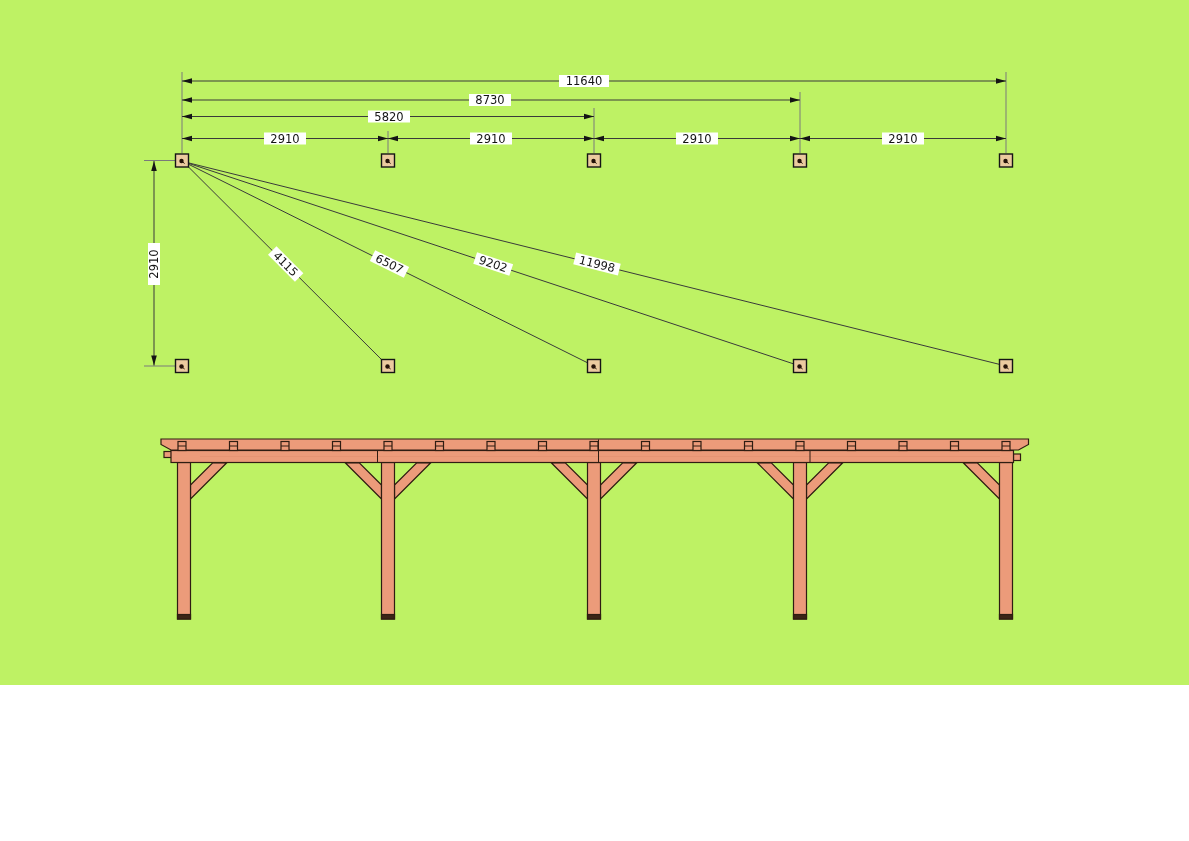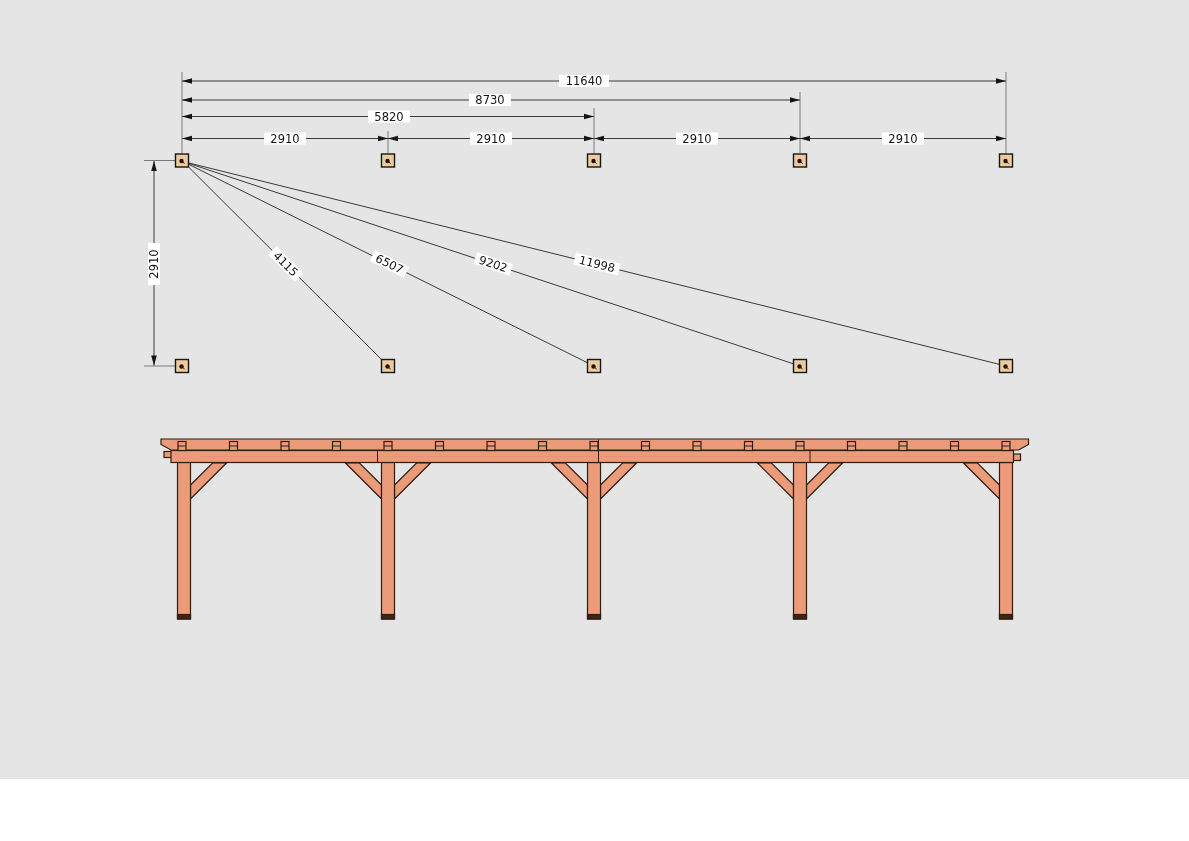--- a/index.html
+++ b/index.html
@@ -1,16 +1,16 @@
 <!DOCTYPE html>
 <html><head>
 <meta charset="utf-8">
 <style>
   html,body{margin:0;padding:0;background:#ffffff;}
-  .canvas{position:relative;width:1189px;height:779px;background:#e5e5e5;overflow:hidden;
+  .canvas{position:relative;width:1189px;height:685px;background:#bef264;overflow:hidden;
           font-family:"DejaVu Sans", sans-serif;}
   svg text{font-family:"DejaVu Sans", sans-serif;font-size:11.5px;fill:#141414;}
 </style>
 </head>
 <body>
 
 <div class="canvas">
 <svg width="1189" height="841" viewBox="0 0 1189 841">
 
   <g stroke-linecap="butt">

